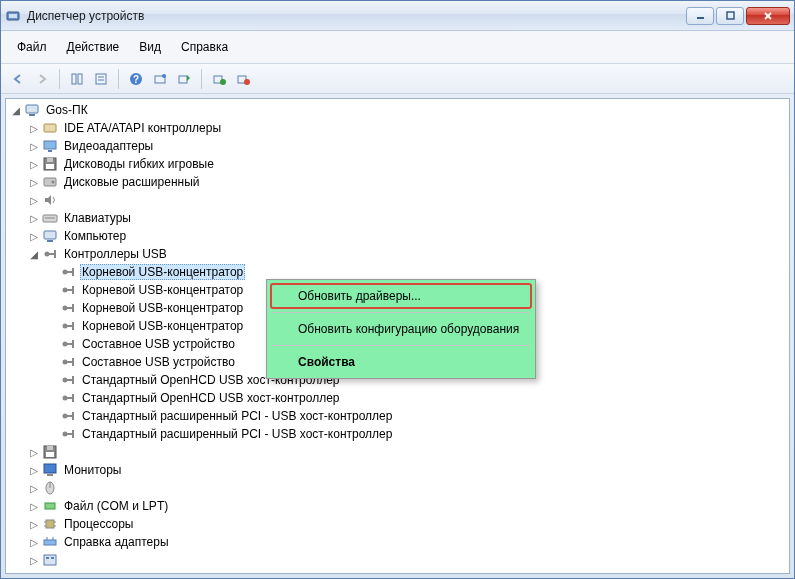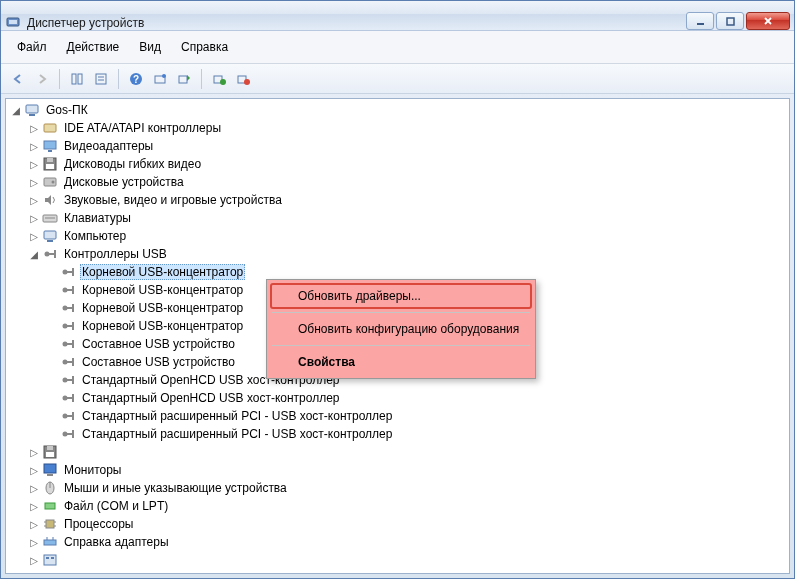--- a/index.html
+++ b/index.html
@@ -16,21 +16,21 @@
   height: 579px;
   border: 1px solid #5a7eb0;
   background: linear-gradient(to bottom, #e8eef7 0%, #d9e4f1 100%);
   display: flex;
   flex-direction: column;
 }
 .titlebar {
   height: 30px;
   background: linear-gradient(to bottom, #f0f4fa 0%, #dde7f3 45%, #cfdced 46%, #e3ecf7 100%);
   display: flex;
-  align-items: flex-end;
+  align-items: center;
   padding: 0 4px;
   border-bottom: 1px solid #b8c8de;
 }
 .title-icon {
   width: 16px; height: 16px;
   margin-right: 6px;
   display: inline-flex;
   align-items: center;
   justify-content: center;
 }
@@ -141,21 +141,21 @@
   justify-content: center;
 }
 .label {
   padding: 0 2px;
 }
 .context-menu {
   position: absolute;
   left: 260px;
   top: 180px;
   width: 270px;
-  background: #fca5a5;
+  background: #86efac;
   border: 1px solid #999;
   box-shadow: 3px 3px 6px rgba(0,0,0,0.25);
   padding: 3px;
   z-index: 100;
 }
 .ctx-item {
   padding: 6px 10px 6px 28px;
   cursor: default;
   font-size: 12px;
 }
@@ -310,41 +310,40 @@
         </div>
         <div class="tree-row" style="padding-left:22px">
           <span class="exp">▷</span>
           <span class="node-icon">
             <svg width="16" height="16">
               <rect x="2" y="2" width="12" height="12" fill="#888" stroke="#555"></rect>
               <rect x="5" y="2" width="6" height="4" fill="#c8c8c8"></rect>
               <rect x="4" y="8" width="8" height="5" fill="#fff"></rect>
             </svg>
           </span>
-          <span class="label">Дисководы гибких видео</span>
+          <span class="label">Дисководы гибких игровые</span>
         </div>
         <div class="tree-row" style="padding-left:22px">
           <span class="exp">▷</span>
           <span class="node-icon">
             <svg width="16" height="16">
               <rect x="2" y="4" width="12" height="8" rx="1" fill="#c8c8c8" stroke="#888"></rect>
               <circle cx="11" cy="8" r="1.5" fill="#888"></circle>
             </svg>
           </span>
-          <span class="label">Дисковые устройства</span>
+          <span class="label">Дисковые расширенный</span>
         </div>
         <div class="tree-row" style="padding-left:22px">
           <span class="exp">▷</span>
           <span class="node-icon">
             <svg width="16" height="16">
               <path d="M3 6 L6 6 L9 3 L9 13 L6 10 L3 10 Z" fill="#888"></path>
               <path d="M11 5 Q14 8 11 11" fill="none" stroke="#888"></path>
             </svg>
           </span>
-          <span class="label">Звуковые, видео и игровые устройства</span>
         </div>
         <div class="tree-row" style="padding-left:22px">
           <span class="exp">▷</span>
           <span class="node-icon">
             <svg width="16" height="16">
               <rect x="1" y="5" width="14" height="7" rx="1" fill="#d8d8d8" stroke="#888"></rect>
               <line x1="3" y1="8" x2="13" y2="8" stroke="#888"></line>
             </svg>
           </span>
           <span class="label">Клавиатуры</span>
@@ -501,21 +500,20 @@
           <span class="label">Мониторы</span>
         </div>
         <div class="tree-row" style="padding-left:22px">
           <span class="exp">▷</span>
           <span class="node-icon">
             <svg width="16" height="16">
               <ellipse cx="8" cy="8" rx="4" ry="6" fill="#d8d8d8" stroke="#888"></ellipse>
               <line x1="8" y1="2" x2="8" y2="8" stroke="#888"></line>
             </svg>
           </span>
-          <span class="label">Мыши и иные указывающие устройства</span>
         </div>
         <div class="tree-row" style="padding-left:22px">
           <span class="exp">▷</span>
           <span class="node-icon">
             <svg width="16" height="16">
               <rect x="3" y="5" width="10" height="6" fill="#86d086" stroke="#3a9c3a"></rect>
             </svg>
           </span>
           <span class="label">Файл (COM и LPT)</span>
         </div>

